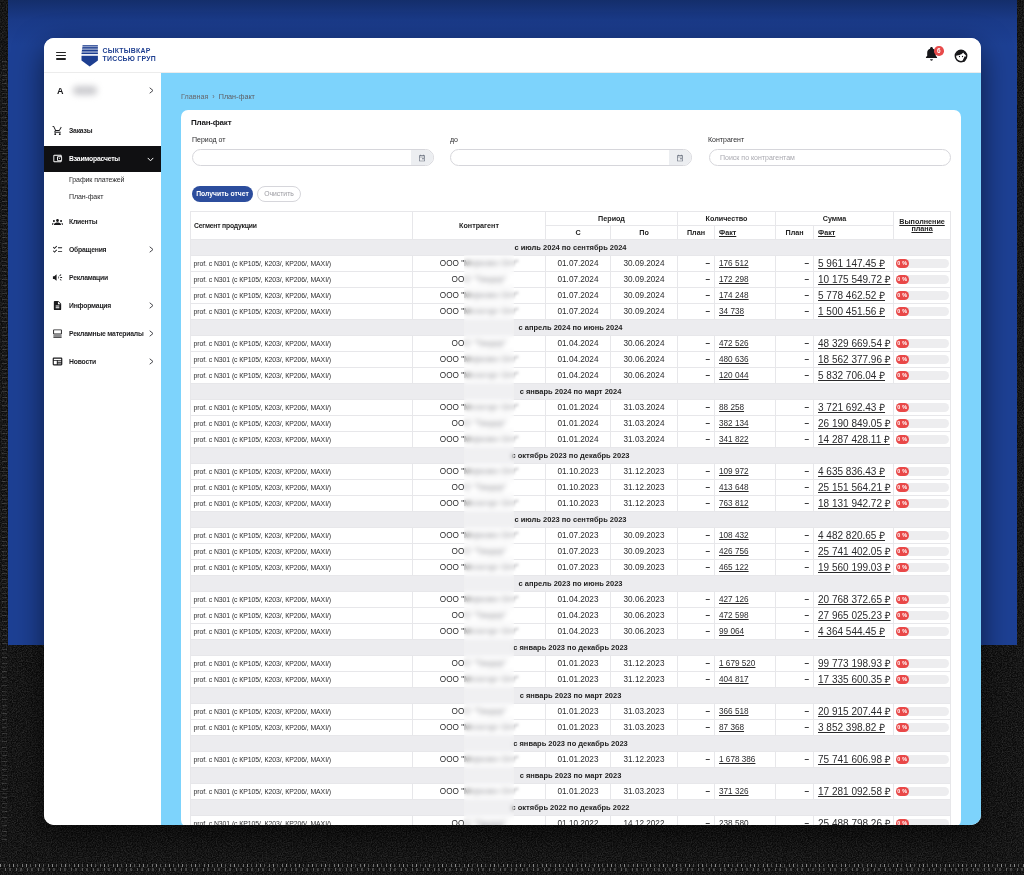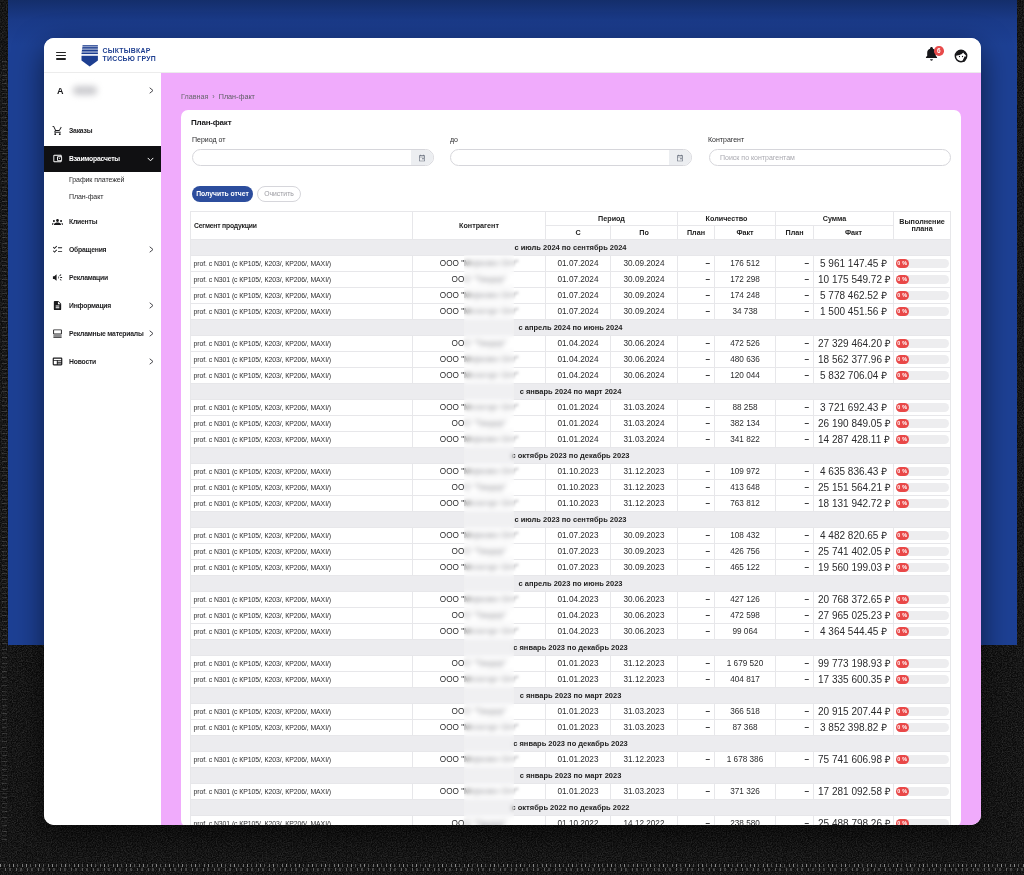--- a/index.html
+++ b/index.html
@@ -22,21 +22,21 @@
 
   
   .topbar { position:relative; height:35px; background:#fff; border-bottom:1px solid #ececec; }
   .burger { position:absolute; left:12px; top:13.5px; width:9.5px; }
   .burger div { height:1.4px; background:#222; margin-bottom:2.1px; border-radius:1px; }
   .logo { position:absolute; left:37px; top:6px; }
 
   
   .cbody { display:flex; height:752px; }
   .sidebar { position:relative; width:117px; background:#fff; flex:0 0 117px; }
-  .content { position:relative; flex:1; background:#f0abfc; }
+  .content { position:relative; flex:1; background:#7dd3fc; }
 
   
   .srow { position:absolute; left:0; width:117px; height:24px; display:flex; align-items:center; }
   .ic { width:11px; height:11px; margin-left:8px; flex:0 0 11px; }
   .srow .txt { margin-left:6px; font-size:6.8px; color:#1d1d1f; font-weight:bold; letter-spacing:-0.2px; white-space:nowrap; }
   .chev { position:absolute; right:7px; top:50%; margin-top:-4px; height:8px; display:flex; align-items:center; }
   .active-row { position:absolute; left:0; width:117px; height:26px; background:#101012; display:flex; align-items:center; }
   .active-row .txt { color:#fff; margin-left:6px; font-size:6.8px; font-weight:bold; letter-spacing:-0.2px; white-space:nowrap; } .active-row .chev { margin-top:-3px; }
   .sub { position:absolute; left:25px; font-size:7px; color:#2a2a2c; letter-spacing:-0.1px; }
 
@@ -58,21 +58,21 @@
   
   table { position:absolute; left:9px; top:100.5px; width:760px; border-collapse:collapse; table-layout:fixed;
           font-size:7.5px; color:#2b2b2d; background:#fff; }
   td, th { border:1px solid #e7e7ea; padding:0 4px; height:15px; line-height:15px; overflow:hidden; white-space:nowrap; }
   td.seg { font-size:6.9px; letter-spacing:-0.08px; color:#2e2e30; padding-left:2.5px; }
   td.ctr, td.num, td.dash { font-size:8.2px; }
   tr td:nth-child(8) { font-size:10px; }
   th.segh { font-size:6.8px; letter-spacing:-0.2px; }
   th { font-weight:bold; color:#222; height:14px; line-height:13px; font-size:7.2px; }
   .sect td { background:#ececef; font-weight:bold; text-align:center; color:#222; }
-  .num { text-align:center; }
+  .num { text-align:left;text-decoration:underline; }
   .ctr { text-align:center; }
   .dash { text-align:right; font-weight:bold; }
   .blurname { filter:blur(1.6px); color:#6d6d75; }
   .blurstrip { position:absolute; left:283px; top:145px; width:50px; height:572px;
                backdrop-filter:blur(2px); background:rgba(255,255,255,0.22); pointer-events:none; }
   td.pgc { padding:0 1.5px; } .prog { position:relative; height:9px; background:#ededef; border-radius:5px; }
   .badge { position:absolute; left:0; top:0; height:9px; min-width:13.5px; background:#e94848; color:#fff; border-radius:5px;
            font-size:5.4px; font-weight:bold; text-align:center; line-height:9.4px; letter-spacing:0.2px; }
 </style>
 </head>
@@ -249,21 +249,21 @@
                 <col style="width:80px">
                 <col style="width:57px">
               </colgroup>
 <tbody>
                 <tr>
                   <th rowspan="2" class="segh" style="text-align:left; padding-left:3px;">Сегмент продукции</th>
                   <th rowspan="2" class="ctr">Контрагент</th>
                   <th colspan="2" class="ctr">Период</th>
                   <th colspan="2" class="ctr">Количество</th>
                   <th colspan="2" class="ctr">Сумма</th>
-                  <th rowspan="2" class="ctr" style="white-space:normal; line-height:7.5px;">Выполнение плана</th>
+                  <th rowspan="2" class="ctr" style="white-space:normal; line-height:7.5px;text-decoration:underline;">Выполнение плана</th>
                 </tr>
 <tr>
                   <th class="ctr">С</th>
                   <th class="ctr">По</th>
                   <th class="ctr">План</th>
                   <th class="num">Факт</th>
                   <th class="ctr">План</th>
                   <th class="num">Факт</th>
                 </tr>
 <tr class="sect">
@@ -333,21 +333,21 @@
                   <td colspan="9">с апрель 2024 по июнь 2024</td>
                 </tr>
 <tr>
                   <td class="seg">prof. с N301 (с КР105/, К203/, КР206/, MAXI/)</td>
                   <td class="ctr">ОО<span class="blurname">О "Тандер"</span></td>
                   <td class="ctr">01.04.2024</td>
                   <td class="ctr">30.06.2024</td>
                   <td class="dash">–</td>
                   <td class="num">472 526</td>
                   <td class="dash">–</td>
-                  <td class="num">27 329 464.20 ₽</td>
+                  <td class="num">48 329 669.54 ₽</td>
                   <td class="pgc">
                     <div class="prog">
                       <div class="badge">0 %</div>
                     </div>
                   </td>
                 </tr>
 <tr>
                   <td class="seg">prof. с N301 (с КР105/, К203/, КР206/, MAXI/)</td>
                   <td class="ctr">ООО "М<span class="blurname">иркомо Опт"</span></td>
                   <td class="ctr">01.04.2024</td>

